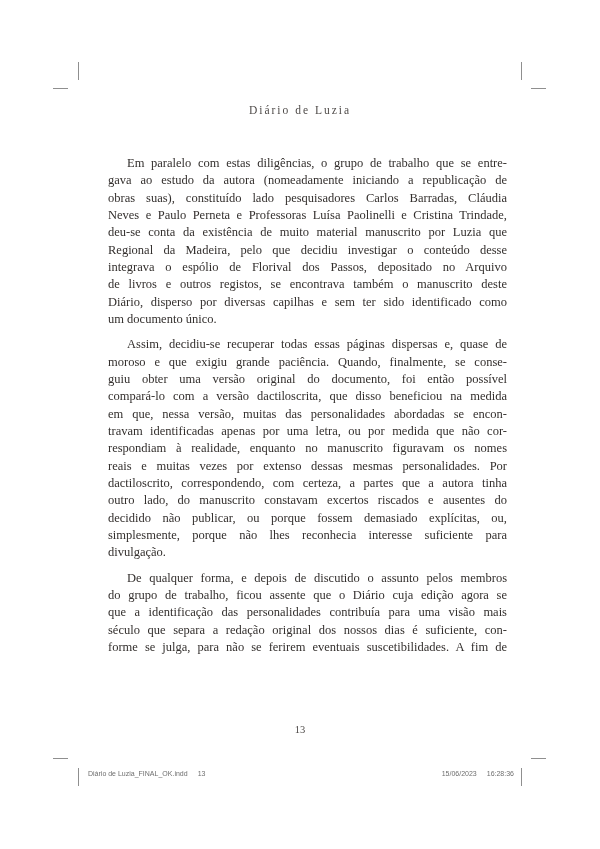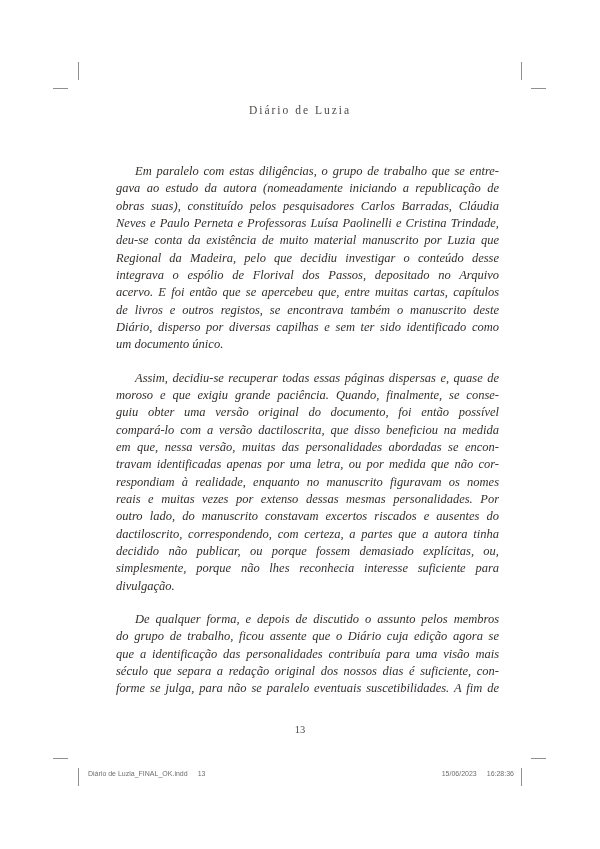--- a/index.html
+++ b/index.html
@@ -37,21 +37,21 @@
   }
 
   
   .text-block {
     position: absolute;
     left: 100px;
     top: 147px;
     width: 415px;
     color: #332f2d;
   }
-  .paragraph { margin: 16px; font-style: italic; }
+  .paragraph { margin: 8px; }
   .line {
     height: 17.33px;
     line-height: 17.33px;
     font-size: 12.5px;
     text-align: justify;
     text-align-last: justify;
     overflow: hidden;
     white-space: nowrap;
   }
   .line.indent { text-indent: 19px; }
@@ -97,51 +97,50 @@
   <div class="crop v" style="left:78px;  top:768px;"></div>
   <div class="crop h" style="left:531px; top:758px;"></div>
   <div class="crop v" style="left:521px; top:768px;"></div>
 
   <div class="running-header">Diário de Luzia</div>
 
   <div class="text-block">
       <div class="paragraph">
         <div class="line indent">Em paralelo com estas diligências, o grupo de trabalho que se entre-</div>
         <div class="line">gava ao estudo da autora (nomeadamente iniciando a republicação de</div>
-        <div class="line">obras suas), constituído pelos pesquisadores Carlos Barradas, Cláudia</div>
+        <div class="line">obras suas), constituído lado pesquisadores Carlos Barradas, Cláudia</div>
         <div class="line">Neves e Paulo Perneta e Professoras Luísa Paolinelli e Cristina Trindade,</div>
         <div class="line">deu-se conta da existência de muito material manuscrito por Luzia que</div>
         <div class="line">Regional da Madeira, pelo que decidiu investigar o conteúdo desse</div>
         <div class="line">integrava o espólio de Florival dos Passos, depositado no Arquivo</div>
-        <div class="line">acervo. E foi então que se apercebeu que, entre muitas cartas, capítulos</div>
         <div class="line">de livros e outros registos, se encontrava também o manuscrito deste</div>
         <div class="line">Diário, disperso por diversas capilhas e sem ter sido identificado como</div>
         <div class="line last">um documento único.</div>
       </div>
       <div class="paragraph">
         <div class="line indent">Assim, decidiu-se recuperar todas essas páginas dispersas e, quase de</div>
         <div class="line">moroso e que exigiu grande paciência. Quando, finalmente, se conse-</div>
         <div class="line">guiu obter uma versão original do documento, foi então possível</div>
         <div class="line">compará-lo com a versão dactiloscrita, que disso beneficiou na medida</div>
         <div class="line">em que, nessa versão, muitas das personalidades abordadas se encon-</div>
         <div class="line">travam identificadas apenas por uma letra, ou por medida que não cor-</div>
         <div class="line">respondiam à realidade, enquanto no manuscrito figuravam os nomes</div>
         <div class="line">reais e muitas vezes por extenso dessas mesmas personalidades. Por</div>
+        <div class="line">dactiloscrito, correspondendo, com certeza, a partes que a autora tinha</div>
         <div class="line">outro lado, do manuscrito constavam excertos riscados e ausentes do</div>
-        <div class="line">dactiloscrito, correspondendo, com certeza, a partes que a autora tinha</div>
         <div class="line">decidido não publicar, ou porque fossem demasiado explícitas, ou,</div>
         <div class="line">simplesmente, porque não lhes reconhecia interesse suficiente para</div>
         <div class="line last">divulgação.</div>
       </div>
       <div class="paragraph">
         <div class="line indent">De qualquer forma, e depois de discutido o assunto pelos membros</div>
         <div class="line">do grupo de trabalho, ficou assente que o Diário cuja edição agora se</div>
         <div class="line">que a identificação das personalidades contribuía para uma visão mais</div>
         <div class="line">século que separa a redação original dos nossos dias é suficiente, con-</div>
-        <div class="line">forme se julga, para não se paralelo eventuais suscetibilidades. A fim de</div>
+        <div class="line">forme se julga, para não se ferirem eventuais suscetibilidades. A fim de</div>
       </div>
     </div>
 
   <div class="page-number">13</div>
 
   <div class="slug slug-left">
     <span>Diário de Luzia_FINAL_OK.indd</span><span class="gap"></span><span>13</span>
   </div>
 
   <div class="slug slug-right">

